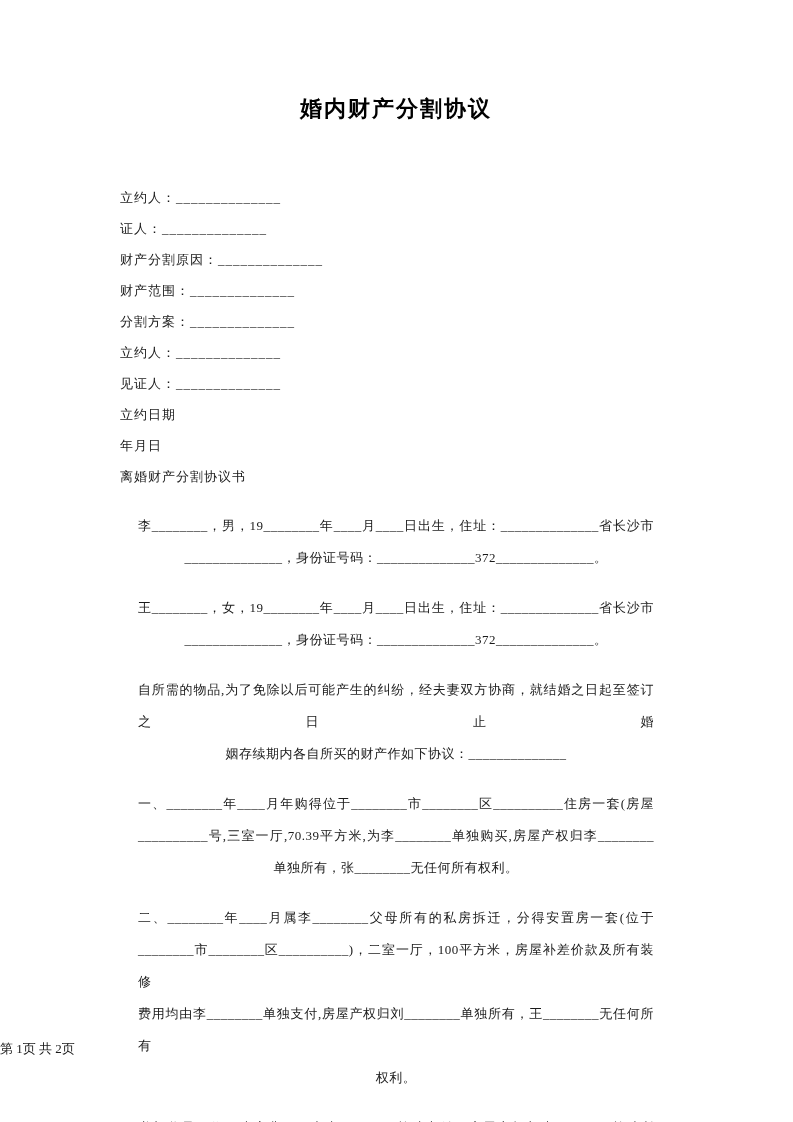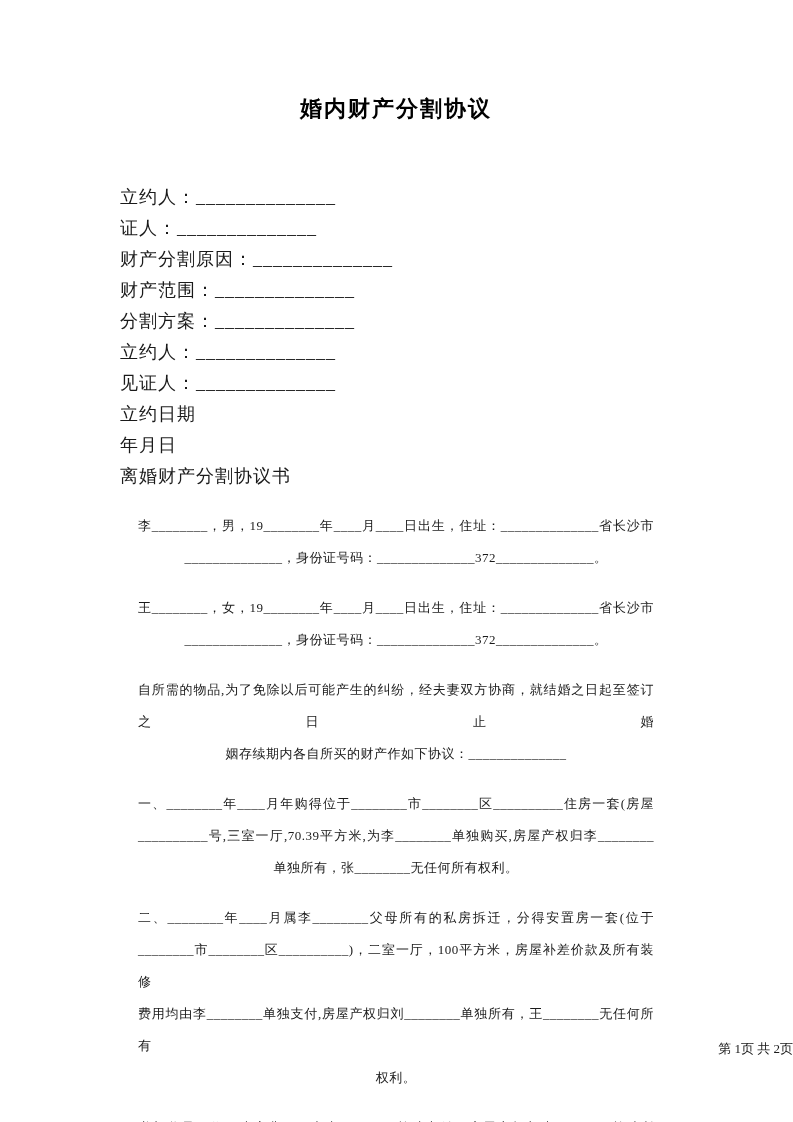--- a/index.html
+++ b/index.html
@@ -26,21 +26,21 @@
     line-height: 30px;
     font-weight: bold;
     text-align: center;
     color: #000000;
     letter-spacing: 2px;
   }
   .fields {
     margin-top: 58px;
   }
   .field-line {
-    font-size: 18px;
+    font-size: 13px;
     line-height: 31px;
     letter-spacing: 1px;
     white-space: pre;
   }
   .doc-body {
     
   }
   .para {
     margin: 18px;
   }
@@ -52,21 +52,21 @@
   }
   .line.fill {
     text-align: justify;
     text-align-last: justify;
   }
   .page-footer {
     position: absolute;
     left: 0;
     right: 0;
     top: 1040px;
-    text-align: right;
+    text-align: left;
     font-size: 13px;
     line-height: 18px;
     color: #1a1a1a;
   }
 </style>
 </head>
 <body>
 
 <div class="page">
 

